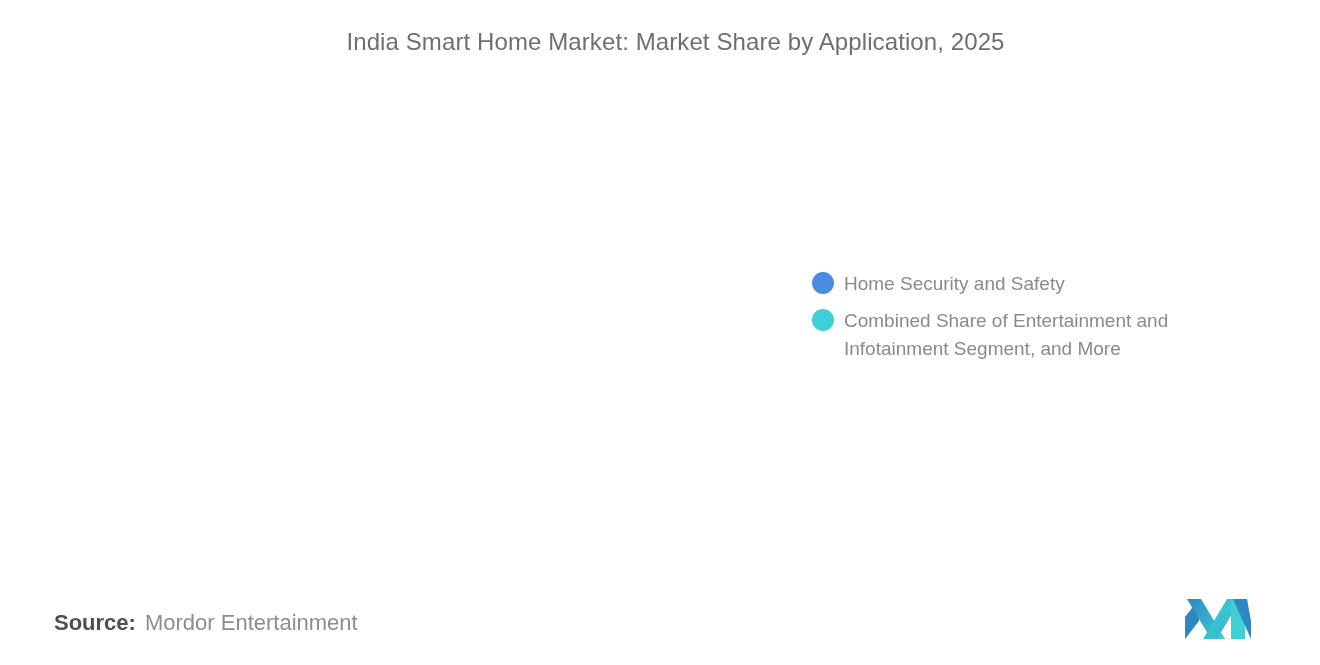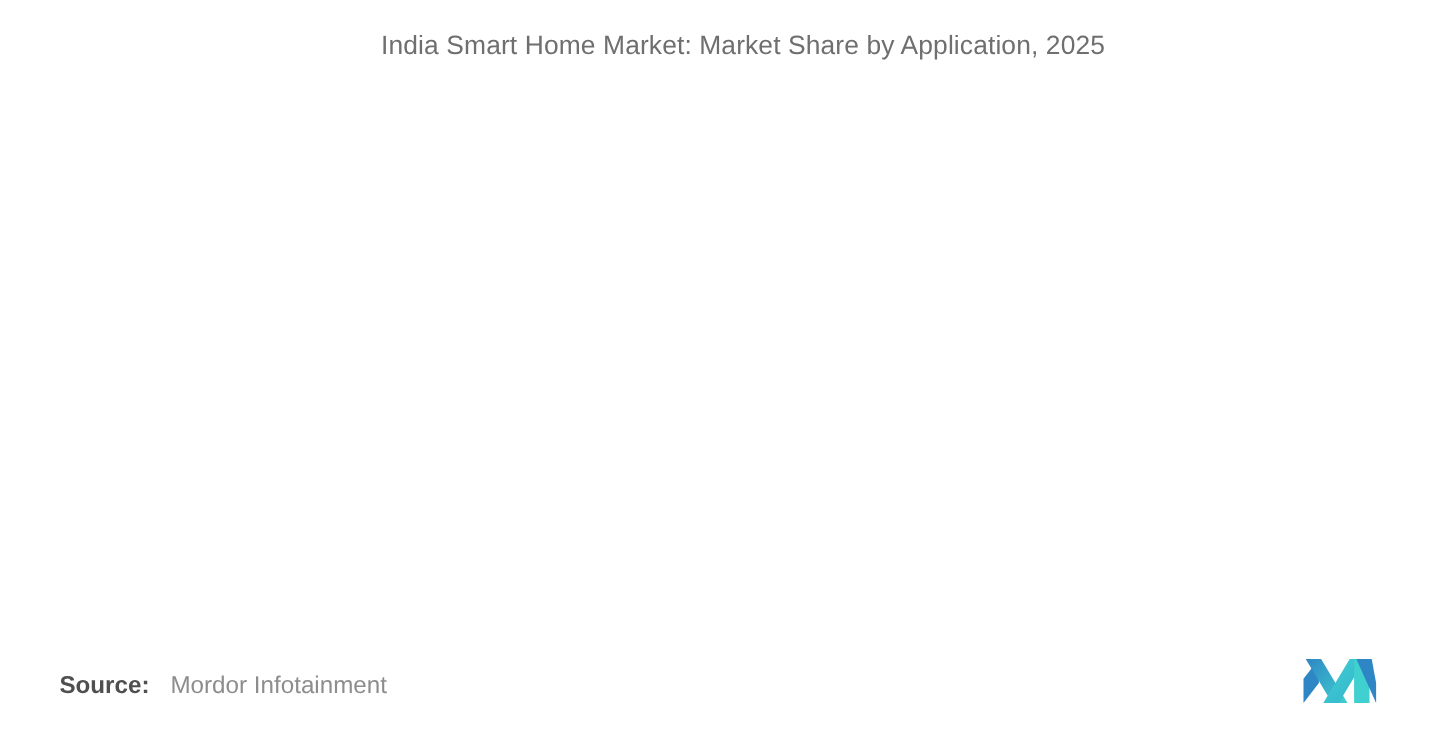--- a/index.html
+++ b/index.html
@@ -88,21 +88,21 @@
     max-width: 400px;
   }
 
   
   #footer-source {
     position: absolute;
     left: 54px;
     top: 610px;
     display: flex;
     align-items: center;
-    gap: 19px;
+    gap: 9px;
   }
   #source-key {
     font-size: 22px;
     font-weight: 700;
     color: #4f4f4f;
   }
   #source-value {
     font-size: 22px;
     font-weight: 300;
     color: #8d8d8d;
@@ -118,24 +118,37 @@
   #brand-logo svg { display: block; }
 </style>
 </head>
 <body>
 
 <div id="chart-page">
 
   <div id="chart-title">India Smart Home Market: Market Share by Application, 2025</div>
 
 
+  <div id="legend">
+
+    <div class="legend-item">
+      <span class="legend-swatch" style="background:#4a8ce0"></span>
+      <span class="legend-label">Home Security and Safety</span>
+    </div>
+
+    <div class="legend-item">
+      <span class="legend-swatch" style="background:#3ed0d6"></span>
+      <span class="legend-label">Combined Share of Entertainment and Infotainment Segment, and More</span>
+    </div>
+
+  </div>
 
   <div id="footer-source">
     <span id="source-key">Source:</span>
-    <span id="source-value">Mordor Infotainment</span>
+    <span id="source-value">Mordor Entertainment</span>
   </div>
 
   <div id="brand-logo">
     <svg viewBox="0 0 74 44" width="74" height="44">
       <defs>
         <linearGradient id="gradA" x1="0" y1="0" x2="1" y2="1">
           <stop offset="0%" stop-color="#2f86c5"></stop>
           <stop offset="100%" stop-color="#3fd0cf"></stop>
         </linearGradient>
         <linearGradient id="gradB" x1="0" y1="0" x2="1" y2="1">

